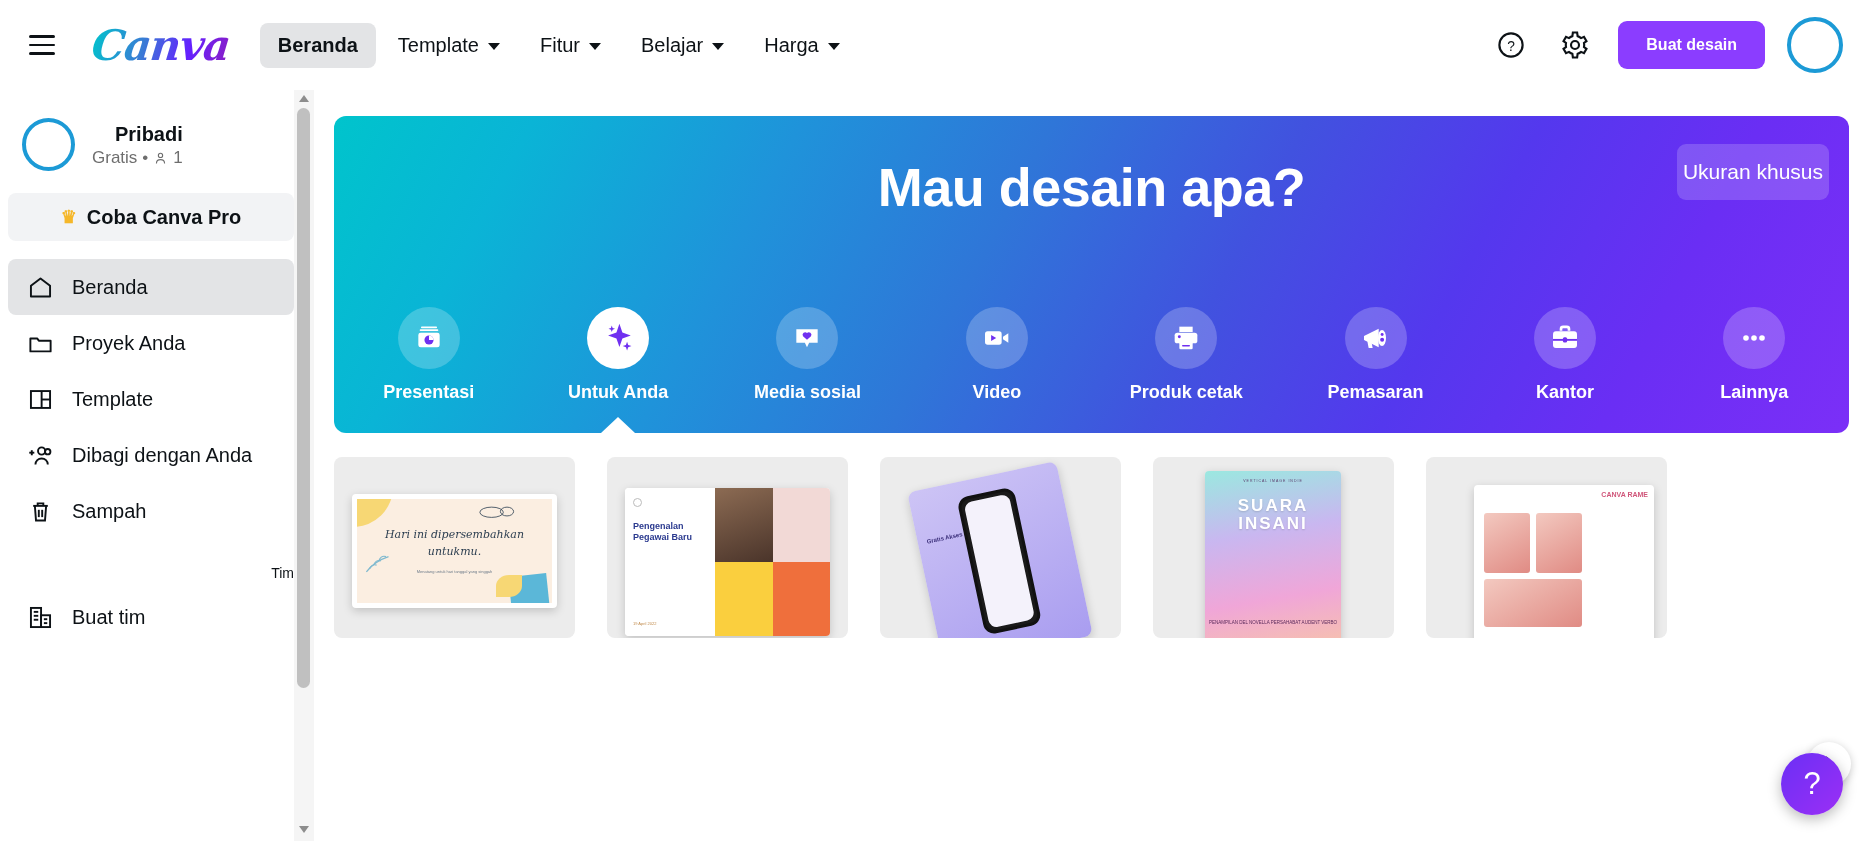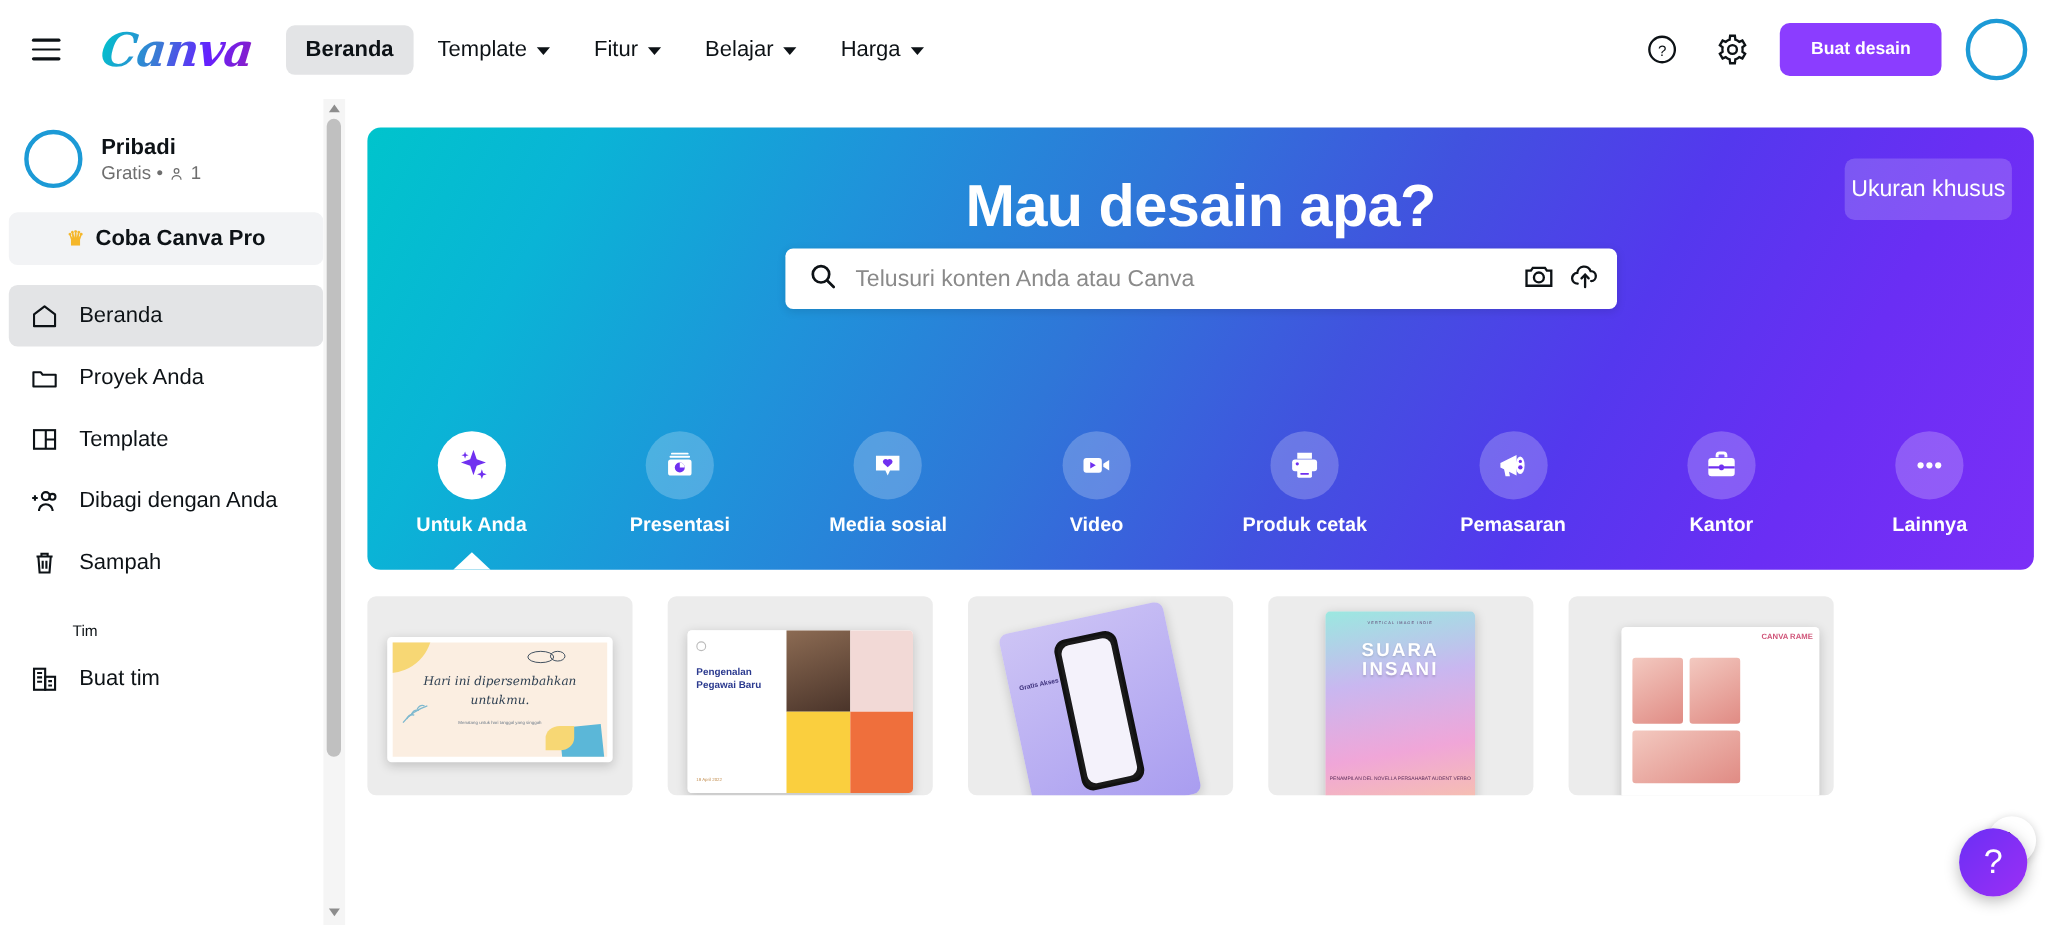--- a/index.html
+++ b/index.html
@@ -61,20 +61,21 @@
     width: 56px; height: 56px; border-radius: 50%;
     border: 4px solid #1c9ad6; background: #fff; cursor: pointer;
   }
 
   
   .sidebar {
     position: absolute; top: 90px; left: 0;
     width: 294px; height: 751px;
     background: #fff; overflow: hidden;
     border-right: none;
+    text-align: right;
   }
   .profile { display: flex; align-items: center; gap: 17px; padding: 28px 0 22px 22px; }
   .profile-ring { width: 53px; height: 53px; border-radius: 50%; border: 4px solid #1c9ad6; flex: 0 0 auto; background:#fff; }
   .profile-name { font-size: 20px; font-weight: 700; color: #0d1216; line-height: 1.35; }
   .profile-sub { font-size: 17px; color: #6e6e6e; display: flex; align-items: center; gap: 5px; }
 
   .pro-banner {
     display: flex; align-items: center; justify-content: center; gap: 10px;
     margin: 0 0 0 8px; width: 286px; height: 48px;
     background: #f2f3f5; border-radius: 8px;
@@ -99,21 +100,21 @@
   .sb-arrow-up { top: 95px; border-left:5px solid transparent; border-right:5px solid transparent; border-bottom: 7px solid #8d8d8d; }
   .sb-arrow-down { bottom: 8px; border-left:5px solid transparent; border-right:5px solid transparent; border-top: 7px solid #8d8d8d; }
   .sb-thumb { position: absolute; top: 108px; left: 297px; width: 13px; height: 580px; background: #c0c0c0; border-radius: 7px; }
 
   
   .main { position: absolute; top: 90px; left: 314px; width: 1555px; height: 751px; overflow: hidden; background: #fff; }
 
   .hero {
     position: relative;
     margin: 26px 20px 0 20px;
-    height: 402px; border-radius: 12px; overflow: hidden;
+    height: 317px; border-radius: 12px; overflow: hidden;
     background: linear-gradient(118deg,
        #00c4cc 0%, #0ab4d6 12%, #1f93da 28%, #2f76d8 43%,
        #4152df 58%, #5438ee 72%, #6a2ef4 85%, #7b2ff7 100%);
   }
   .hero-title {
     position: absolute; top: 40px; left: 0; width: 100%;
     text-align: center; color: #fff;
     font-size: 54px; font-weight: 700; letter-spacing: -0.5px;
   }
   .hero-custom-btn {
@@ -376,70 +377,46 @@
 <div class="sb-arrow-up"></div>
 <div class="sb-thumb"></div>
 <div class="sb-arrow-down"></div>
 
 <div class="main">
 
   <div class="hero">
     <div class="hero-title">Mau desain apa?</div>
     <button class="hero-custom-btn">Ukuran khusus</button>
 
-    <div class="search-wrap">
-      <span>
-        <svg width="28" height="28" viewBox="0 0 24 24" fill="none" stroke="#0d1216" stroke-width="2.1">
-          <circle cx="10.6" cy="10.6" r="6.4"></circle>
-            <line x1="15.4" y1="15.4" x2="20.5" y2="20.5" stroke-linecap="round"></line>
-        </svg>
-      </span>
-      <input class="search-input" type="text" placeholder="Telusuri konten Anda atau Canva" style="">
-      <div class="search-actions">
-        <span>
-          <svg width="30" height="30" viewBox="0 0 24 24" fill="none" stroke="#0d1216" stroke-width="1.7">
-            <path d="M3 8h3.2l1.4-2h8.8l1.4 2H21v11H3z"></path>
-              <circle cx="12" cy="13" r="3.6"></circle>
-          </svg>
-        </span>
-        <span>
-          <svg width="30" height="30" viewBox="0 0 24 24" fill="none" stroke="#0d1216" stroke-width="1.7" stroke-linecap="round">
-            <path d="M6.6 17.5a3.9 3.9 0 01-.3-7.8 5 5 0 019.7-1.3 3.6 3.6 0 01.4 7.2"></path>
-            <line x1="12" y1="20" x2="12" y2="11.2"></line>
-              <path d="M9.4 13.6L12 11l2.6 2.6"></path>
-          </svg>
-        </span>
-      </div>
-    </div>
 
     <div class="cats">
-
-      <div class="cat active">
-        <div class="cat-circle">
-          <svg width="34" height="34" viewBox="0 0 24 24" fill="#7030f0">
-            <path d="M13 2l2.1 6.1L21 10.2l-5.9 2.1L13 18.4l-2.1-6.1L5 10.2l5.9-2.1z"></path>
-            <path d="M18.4 14.6l.8 2.3 2.3.8-2.3.8-.8 2.3-.8-2.3-2.3-.8 2.3-.8z"></path>
-            <path d="M7.6 3.2l.6 1.7 1.7.6-1.7.6-.6 1.7-.6-1.7L5.3 5.5l1.7-.6z"></path>
-          </svg>
-        </div>
-        <div class="cat-label">Untuk Anda</div>
-        <div class="cat-pointer"></div>
-      </div>
 
       <div class="cat">
         <div class="cat-circle">
           <svg width="32" height="32" viewBox="0 0 24 24" fill="#fff">
             <rect x="5" y="5.5" width="14" height="1.3" rx="0.6"></rect>
             <rect x="6" y="3.4" width="12" height="1.3" rx="0.6"></rect>
             <rect x="4" y="8" width="16" height="11" rx="1.8"></rect>
             <circle cx="12" cy="13.5" r="3.4" fill="#7030f0"></circle>
             <path d="M12 10.1v3.4h3.4a3.4 3.4 0 00-3.4-3.4z" fill="#fff"></path>
           </svg>
         </div>
         <div class="cat-label">Presentasi</div>
+      </div>
+
+      <div class="cat active">
+        <div class="cat-circle">
+          <svg width="34" height="34" viewBox="0 0 24 24" fill="#7030f0">
+            <path d="M13 2l2.1 6.1L21 10.2l-5.9 2.1L13 18.4l-2.1-6.1L5 10.2l5.9-2.1z"></path>
+            <path d="M18.4 14.6l.8 2.3 2.3.8-2.3.8-.8 2.3-.8-2.3-2.3-.8 2.3-.8z"></path>
+            <path d="M7.6 3.2l.6 1.7 1.7.6-1.7.6-.6 1.7-.6-1.7L5.3 5.5l1.7-.6z"></path>
+          </svg>
+        </div>
+        <div class="cat-label">Untuk Anda</div>
+        <div class="cat-pointer"></div>
       </div>
 
       <div class="cat">
         <div class="cat-circle">
           <svg width="32" height="32" viewBox="0 0 24 24" fill="#fff">
             <path d="M4 5.5h16v10H13.6L12 19l-1.6-3.5H4z" rx="2"></path>
             <path d="M12 13.4l-3-2.8a1.9 1.9 0 013-2.3 1.9 1.9 0 013 2.3z" fill="#7030f0"></path>
           </svg>
         </div>
         <div class="cat-label">Media sosial</div>

